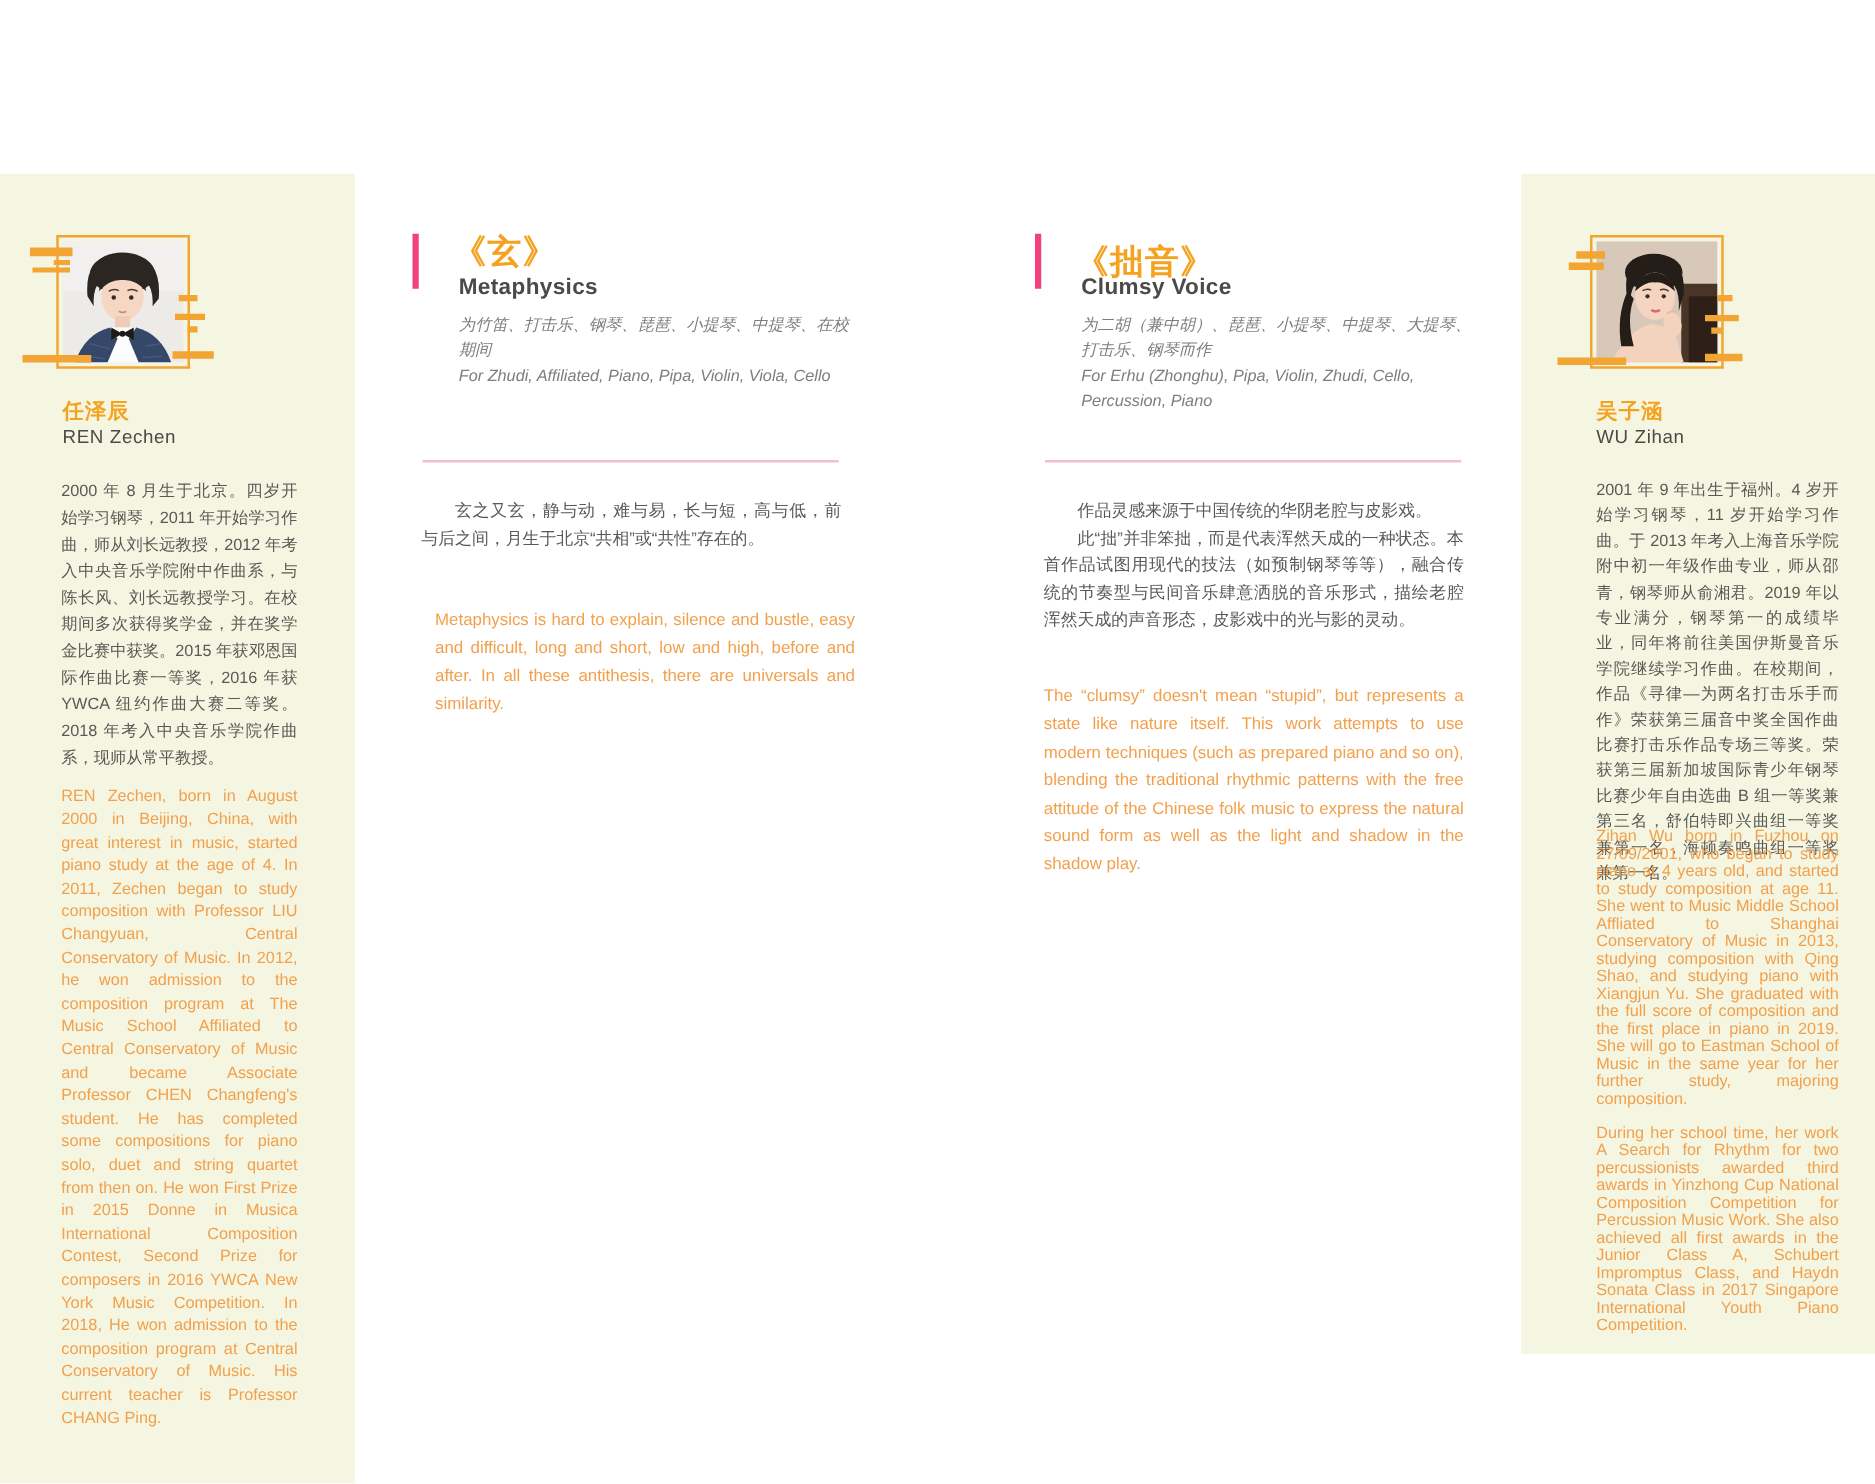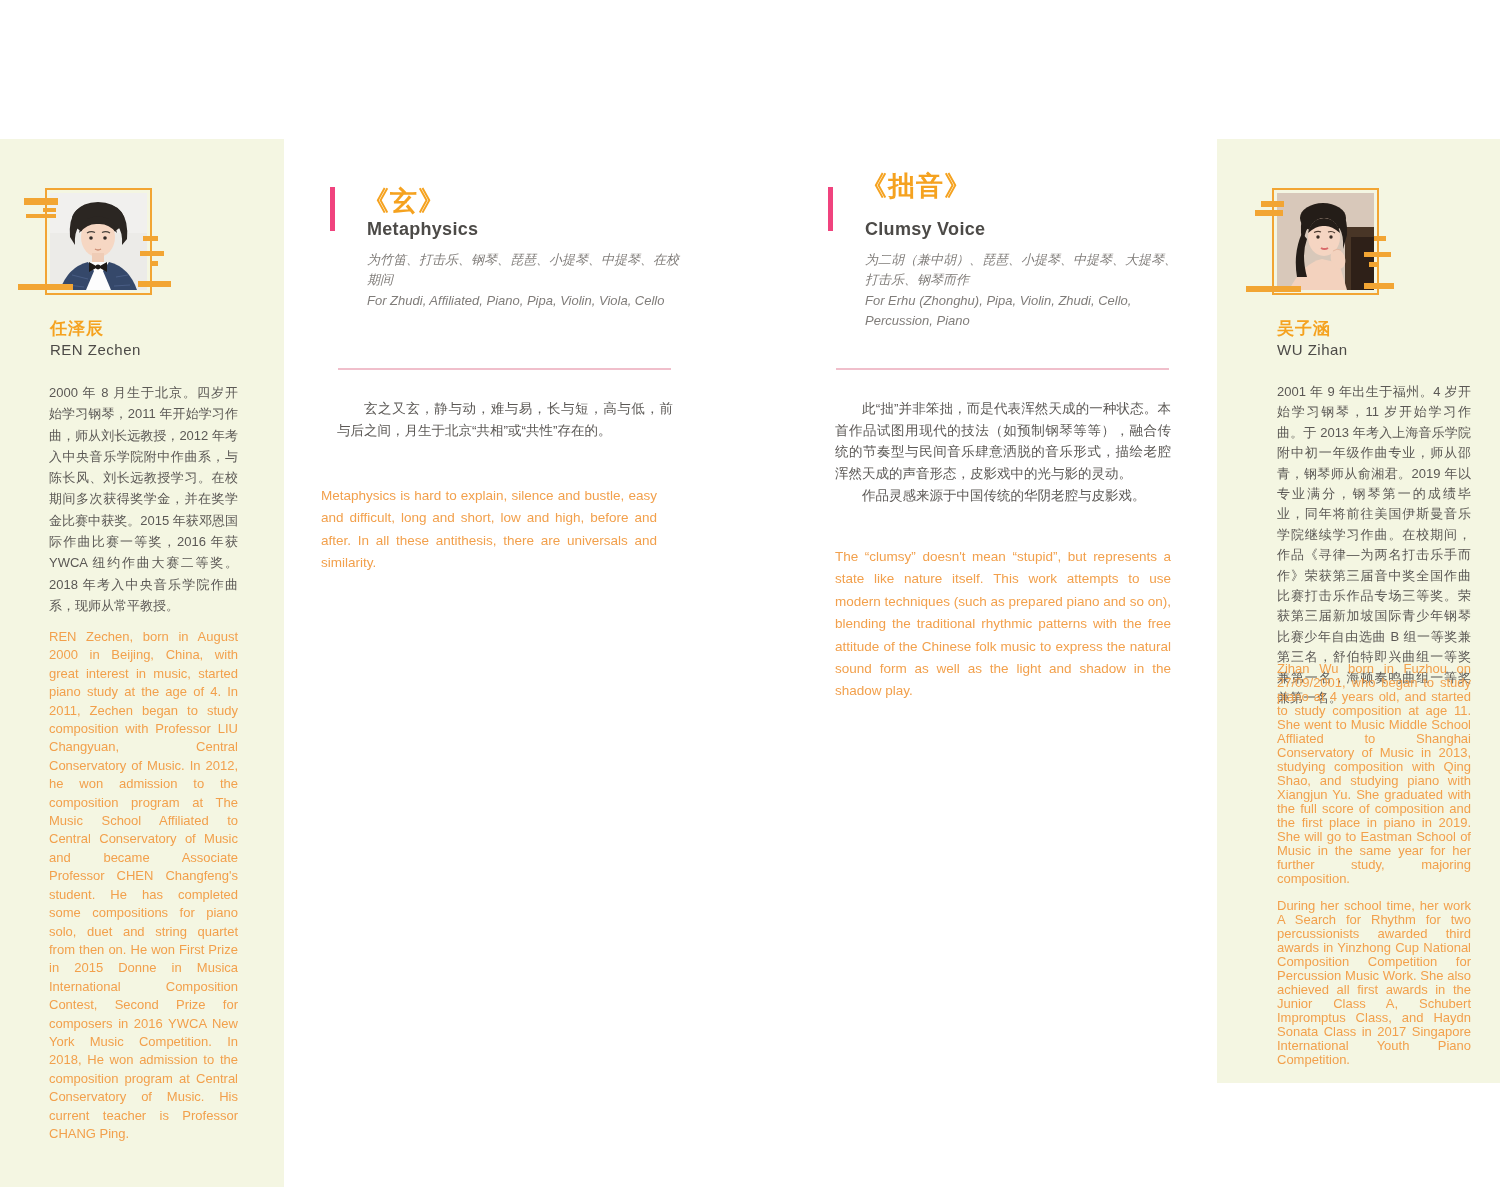--- a/index.html
+++ b/index.html
@@ -42,34 +42,34 @@
   #bio-zh-left{left:49px;top:382px;width:189px;line-height:21.3px;}
   #bio-zh-right{left:1277px;top:382px;width:194px;line-height:20.4px;}
   .bio-en{position:absolute;font-size:13px;color:#f2a04c;text-align:justify;margin-top:32px;}
   #bio-en-left{left:49px;top:596px;width:189px;line-height:18.4px;}
   #bio-en-right{left:1277px;top:630px;width:194px;line-height:14px;}
   .bio-en p{margin:0;} .bio-en p + p{margin-top:13px;}
 
   .accent-bar{position:absolute;width:5px;height:44px;background:#f0437e;}
   #bar-1{left:330px;top:187px;} #bar-2{left:828px;top:187px;}
   .work-title-zh{position:absolute;font-size:27px;font-weight:bold;color:#f5a21f;letter-spacing:1px;}
-  #title-zh-1{left:362px;top:183px;} #title-zh-2{left:860px;top:168px;}
+  #title-zh-1{left:362px;top:183px;} #title-zh-2{left:860px;top:191px;}
   .work-title-en{position:absolute;font-size:18px;font-weight:bold;color:#4c4a47;letter-spacing:0.3px;}
   #title-en-1{left:367px;top:219px;} #title-en-2{left:865px;top:219px;}
   .scoring{position:absolute;width:312px;font-style:italic;font-size:13px;color:#807d7a;line-height:20px;}
   #scoring-1{left:367px;top:250px;} #scoring-2{left:865px;top:250px;}
   .scoring .en{margin-top:1px;}
   .divider{position:absolute;width:333px;height:2px;background:#f0bfcb;}
   #divider-1{left:338px;top:368px;} #divider-2{left:836px;top:368px;}
 
   .note-zh{position:absolute;width:336px;font-size:13.5px;line-height:21.7px;color:#5b5855;text-align:justify;}
   #note-zh-1{left:337px;top:398px;} #note-zh-2{left:835px;top:398px;}
   .note-zh p{margin:0;text-indent:2em;}
   .note-en{position:absolute;width:336px;font-size:13.5px;line-height:22.4px;color:#f2a04c;text-align:justify;}
-  #note-en-1{left:321px;top:485px;} #note-en-2{left:835px;top:546px;}
+  #note-en-1{left:348px;top:485px;} #note-en-2{left:835px;top:546px;}
   .note-en p{margin:0;} .note-en p + p{margin-top:36px;}
 </style>
 </head>
 <body>
 
 <div class="page">
 
   <div class="panel" id="panel-left"></div>
   <div class="panel" id="panel-right"></div>
 
@@ -164,20 +164,20 @@
 
   <div class="accent-bar" id="bar-2"></div>
   <div class="work-title-zh" id="title-zh-2">《拙音》</div>
   <div class="work-title-en" id="title-en-2">Clumsy Voice</div>
   <div class="scoring" id="scoring-2">
     <div class="zh">为二胡（兼中胡）、琵琶、小提琴、中提琴、大提琴、打击乐、钢琴而作</div>
     <div class="en">For Erhu (Zhonghu), Pipa, Violin, Zhudi, Cello, Percussion, Piano</div>
   </div>
   <div class="divider" id="divider-2"></div>
   <div class="note-zh" id="note-zh-2">
+    <p>作品灵感来源于中国传统的华阴老腔与皮影戏。</p>
     <p>此“拙”并非笨拙，而是代表浑然天成的一种状态。本首作品试图用现代的技法（如预制钢琴等等），融合传统的节奏型与民间音乐肆意洒脱的音乐形式，描绘老腔浑然天成的声音形态，皮影戏中的光与影的灵动。</p>
-    <p>作品灵感来源于中国传统的华阴老腔与皮影戏。</p>
   </div>
   <div class="note-en" id="note-en-2">
     <p>The “clumsy” doesn't mean “stupid”, but represents a state like nature itself. This work attempts to use modern techniques (such as prepared piano and so on), blending the traditional rhythmic patterns with the free attitude of the Chinese folk music to express the natural sound form as well as the light and shadow in the shadow play.</p>
   </div>
 
 </div>
 
 </body></html>

